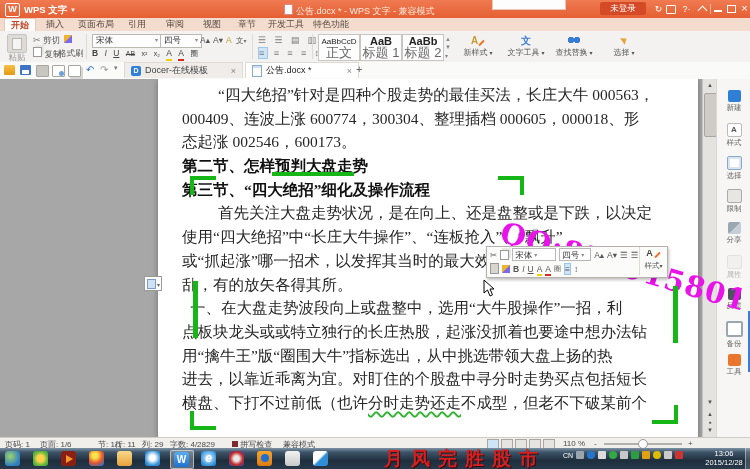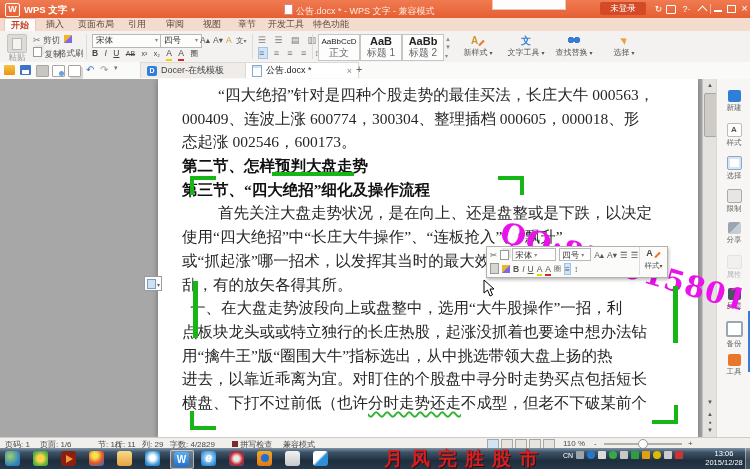--- a/index.html
+++ b/index.html
@@ -50,21 +50,21 @@
            font-size:8.5px;line-height:11px;padding:0 3px;color:#333}
   .rselect .sc{float:right;font-size:6px;color:#888;margin-left:3px}
   .fbtn{display:inline-block;margin-right:4px;color:#444}
   .ybar{box-shadow:0 2px 0 #f2d000}
   .rbar{box-shadow:0 2px 0 #d42a1e}
   .bbar{box-shadow:0 2px 0 #2a50d4}
   .hlbtn{background:#cfe4f7;border:1px solid #9ec6ea}
   .stylebox{position:absolute;top:3px;width:40px;height:25px;background:#fdfdfd;border:1px solid #c9c6c2;text-align:center}
   .stylebox .p{font-size:8px;color:#222;line-height:13px;white-space:nowrap;overflow:hidden}
   .stylebox .p2{font-size:11px;font-weight:bold;line-height:13px}
-  .stylebox .l{font-size:10px;color:#666;line-height:10px}
+  .stylebox .l{font-size:13px;color:#666;line-height:10px}
   .bigbtn{position:absolute;top:3px;width:46px;height:26px;text-align:center}
   .bigbtn .ic{height:13px;line-height:13px;font-size:10px}
   .bigbtn .lb{font-size:8px;color:#555;line-height:11px;white-space:nowrap}
   .binoc{display:inline-block;width:12px;height:8px;background:
          radial-gradient(circle at 3px 4px,#3a7bd5 3px,transparent 3.5px),
          radial-gradient(circle at 9px 4px,#3a7bd5 3px,transparent 3.5px)}
   .selarrow{display:inline-block;width:0;height:0;border-left:5px solid #e8a33d;
             border-top:4px solid transparent;border-bottom:4px solid transparent;transform:rotate(-35deg)}
 
   
@@ -338,21 +338,21 @@
       </div>
     <div class="qic q-print" style="left:36px"></div>
     <div class="qic q-prev" style="left:52px">
         <i></i>
       </div>
     <div class="qic q-pages" style="left:68px"></div>
     <div class="qglyph" style="left:86px">↶</div>
     <div class="qglyph" style="left:100px;color:#9a9a9a">↷</div>
     <div class="qglyph" style="left:114px;font-size:7px;color:#777">▾</div>
 
-    <div class="doctab" style="left:140px;width:105px">
+    <div class="doctab" style="left:124px;width:105px">
       <span class="dic">D</span>
       <span style="flex:1">Docer-在线模板</span>
       <span class="x">×</span>
       </div>
     <div class="doctab active" style="left:245px;width:100px">
       <span class="pic"></span>
       <span style="flex:1">公告.docx *</span>
       <span class="x">×</span>
       </div>
     <div class="addtab" style="left:356px">+</div>

